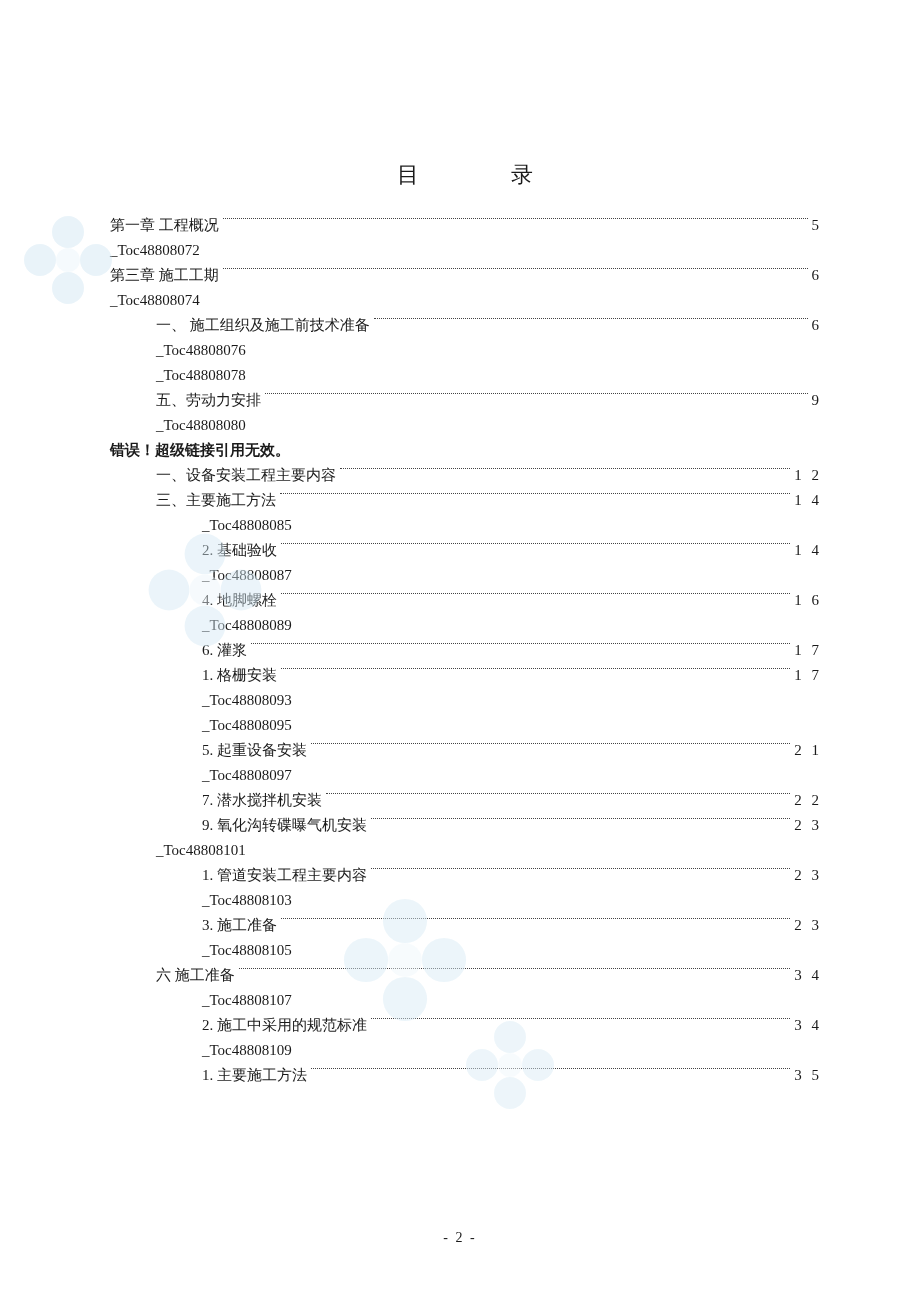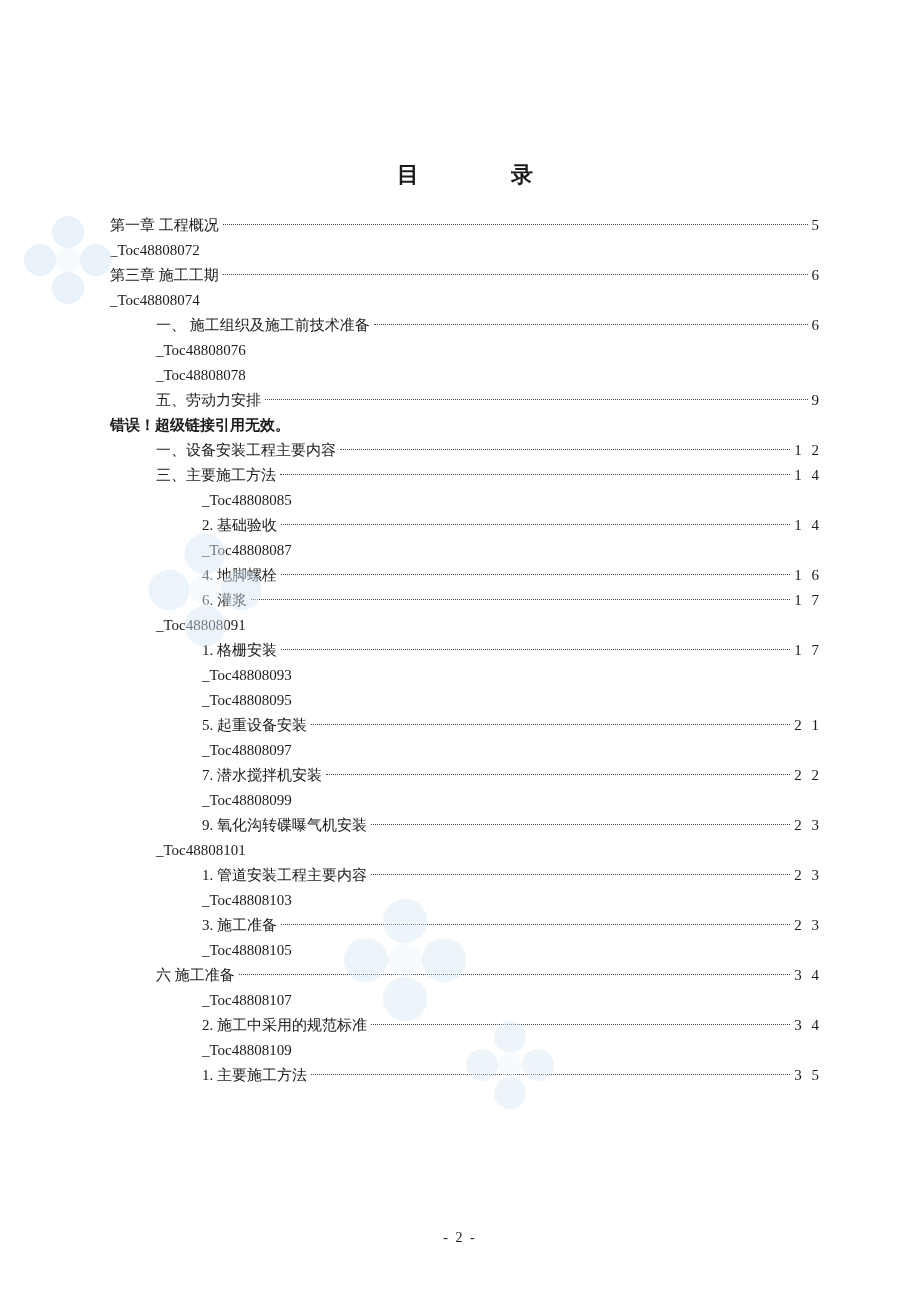--- a/index.html
+++ b/index.html
@@ -12,29 +12,29 @@
     width: 920px;
     height: 1302px;
     margin: 0 auto;
     position: relative;
     box-sizing: border-box;
     padding: 160px 98px 60px 110px;
   }
   .title {
     text-align: center;
     font-size: 22px;
-    font-weight: bold;
+    font-weight: normal;
     letter-spacing: 2px;
     margin-bottom: 28px;
   }
   .title .gap { display:inline-block; width: 90px; }
   .toc { font-size: 15px; line-height: 1.0; }
   .row {
     display: flex;
-    align-items: center;
+    align-items: flex-start;
     margin: 0 0 10px 0;
     white-space: nowrap;
   }
   .lbl { flex: 0 0 auto; }
   .dots {
     flex: 1 1 auto;
     border-bottom: 1.2px dotted #444;
     margin: 0 4px 3px 4px;
     min-width: 10px;
   }
@@ -131,20 +131,21 @@
         <span class="dots"></span>
         <span class="pg">6</span>
       </div>
       <div class="plain ind1">_Toc48808076</div>
       <div class="plain ind1">_Toc48808078</div>
       <div class="row ind1">
         <span class="lbl">五、劳动力安排</span>
         <span class="dots"></span>
         <span class="pg">9</span>
       </div>
+      <div class="plain ind1">_Toc48808080</div>
       <div class="error">错误！超级链接引用无效。</div>
       <div class="row ind1">
         <span class="lbl">一、设备安装工程主要内容</span>
         <span class="dots"></span>
         <span class="pg">1 2</span>
       </div>
       <div class="row ind1">
         <span class="lbl">三、主要施工方法</span>
         <span class="dots"></span>
         <span class="pg">1 4</span>
@@ -154,45 +155,44 @@
         <span class="lbl">2. 基础验收</span>
         <span class="dots"></span>
         <span class="pg">1 4</span>
       </div>
       <div class="plain ind2">_Toc48808087</div>
       <div class="row ind2">
         <span class="lbl">4. 地脚螺栓</span>
         <span class="dots"></span>
         <span class="pg">1 6</span>
       </div>
+      <div class="plain ind2">_Toc48808089</div>
       <div class="row ind2">
         <span class="lbl">6. 灌浆</span>
         <span class="dots"></span>
         <span class="pg">1 7</span>
       </div>
-      <div class="plain ind1">_Toc48808091</div>
       <div class="row ind2">
         <span class="lbl">1. 格栅安装</span>
         <span class="dots"></span>
         <span class="pg">1 7</span>
       </div>
       <div class="plain ind2">_Toc48808093</div>
       <div class="plain ind2">_Toc48808095</div>
       <div class="row ind2">
         <span class="lbl">5. 起重设备安装</span>
         <span class="dots"></span>
         <span class="pg">2 1</span>
       </div>
       <div class="plain ind2">_Toc48808097</div>
       <div class="row ind2">
         <span class="lbl">7. 潜水搅拌机安装</span>
         <span class="dots"></span>
         <span class="pg">2 2</span>
       </div>
-      <div class="plain ind2">_Toc48808099</div>
       <div class="row ind2">
         <span class="lbl">9. 氧化沟转碟曝气机安装</span>
         <span class="dots"></span>
         <span class="pg">2 3</span>
       </div>
       <div class="plain ind1">_Toc48808101</div>
       <div class="row ind2">
         <span class="lbl">1. 管道安装工程主要内容</span>
         <span class="dots"></span>
         <span class="pg">2 3</span>

